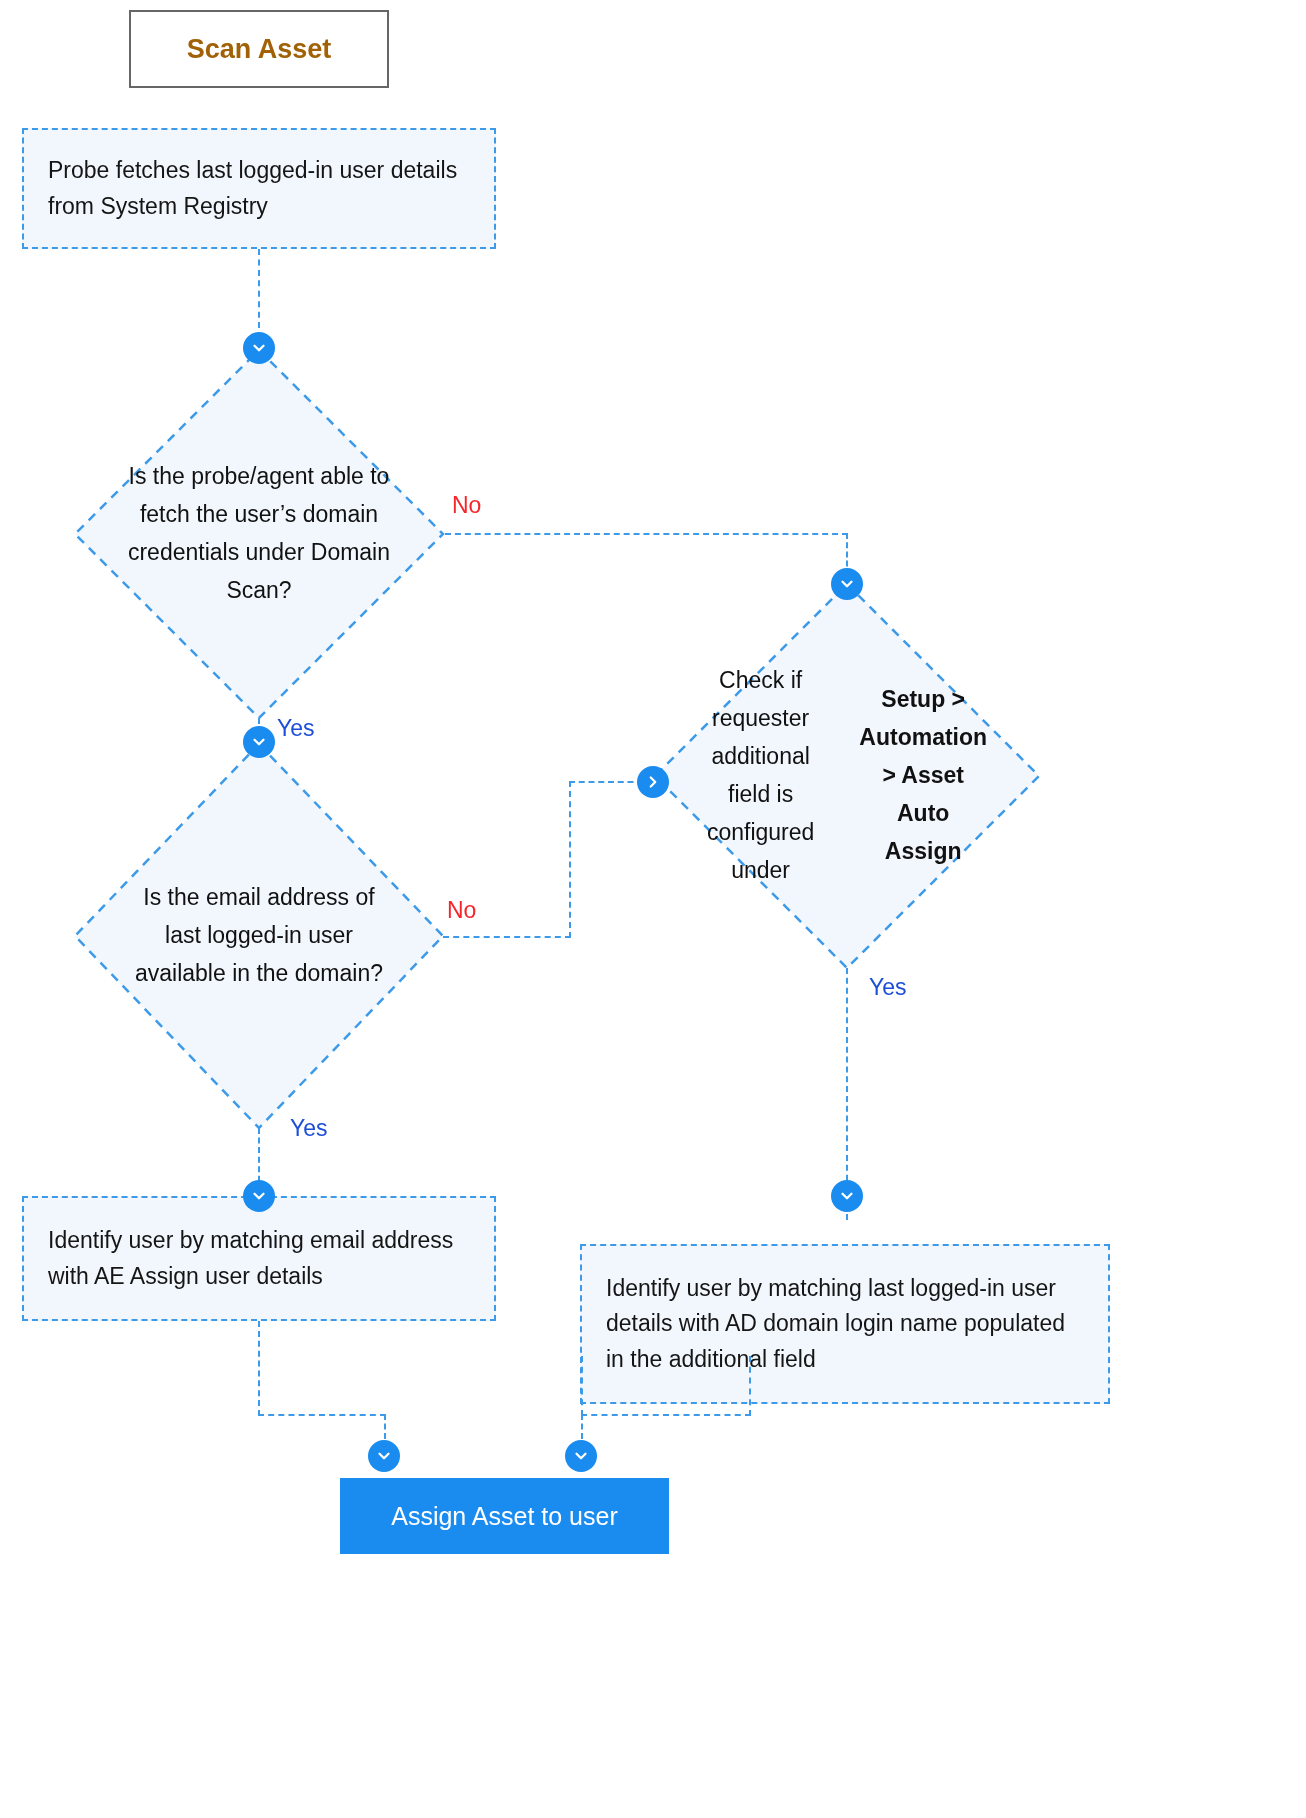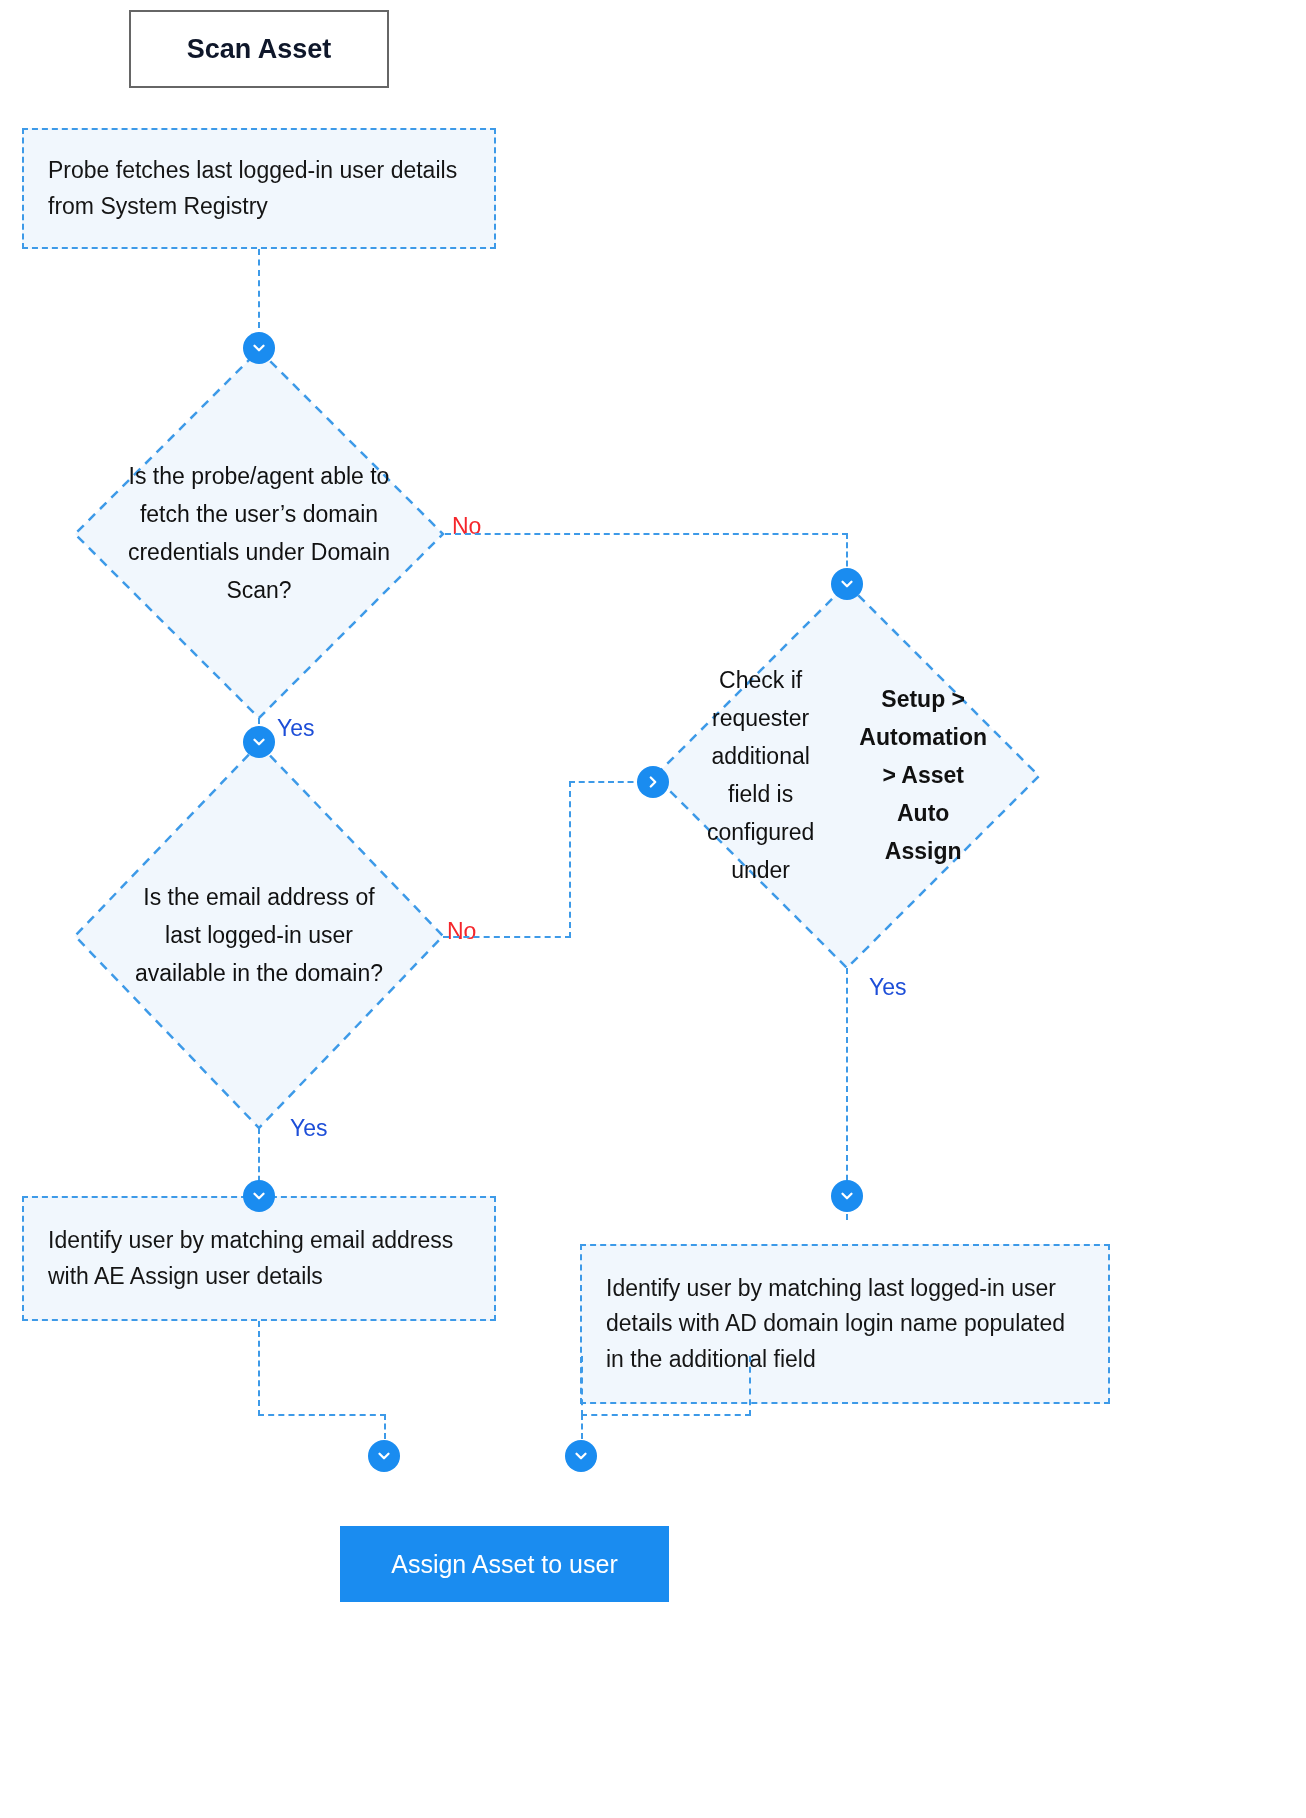--- a/index.html
+++ b/index.html
@@ -24,21 +24,21 @@
     position: absolute;
     box-sizing: border-box;
     border: 2px solid #666666;
     background: #ffffff;
     display: flex;
     align-items: center;
     justify-content: center;
     text-align: center;
     font-size: 27px;
     font-weight: bold;
-    color: #0f172a;
+    color: #a16207;
   }
 
   .proc-box {
     position: absolute;
     box-sizing: border-box;
     border: 2px dashed #3d9ae8;
     background: #f1f7fd;
     display: flex;
     align-items: center;
     padding: 12px 24px;
@@ -113,21 +113,21 @@
   }
   .chev svg { display: block; }
 
   
   .lbl {
     position: absolute;
     font-size: 23px;
     white-space: nowrap;
   }
   .lbl.yes { color: #1d4ed8; }
-  .lbl.no  { color: #f5262b; margin-top: 21px; }
+  .lbl.no  { color: #f5262b; }
 </style>
 </head>
 <body>
 
 <div id="canvas">
 
   <div class="start-box" style="left:129px; top:10px; width:260px; height:78px;">
     <span>Scan Asset</span>
   </div>
 
@@ -229,17 +229,17 @@
   <div class="edge v" style="left:581px; top:1356px; height:60px;"></div>
   <div class="edge h" style="left:581px; top:1414px; width:170px;"></div>
   <div class="edge v" style="left:749px; top:1356px; height:60px;"></div>
   <div class="edge v" style="left:581px; top:1414px; height:44px;"></div>
   <div class="chev" style="left:565px; top:1440px;">
     <svg width="18" height="18" viewBox="0 0 24 24">
         <path d="M6 9l6 6 6-6" fill="none" stroke="#ffffff" stroke-width="3" stroke-linecap="round" stroke-linejoin="round"></path>
       </svg>
   </div>
 
-  <div class="end-box" style="left:340px; top:1478px; width:329px; height:76px;margin-top:48px;">
+  <div class="end-box" style="left:340px; top:1478px; width:329px; height:76px;">
     <span>Assign Asset to user</span>
   </div>
 
 </div>
 
 </body></html>

